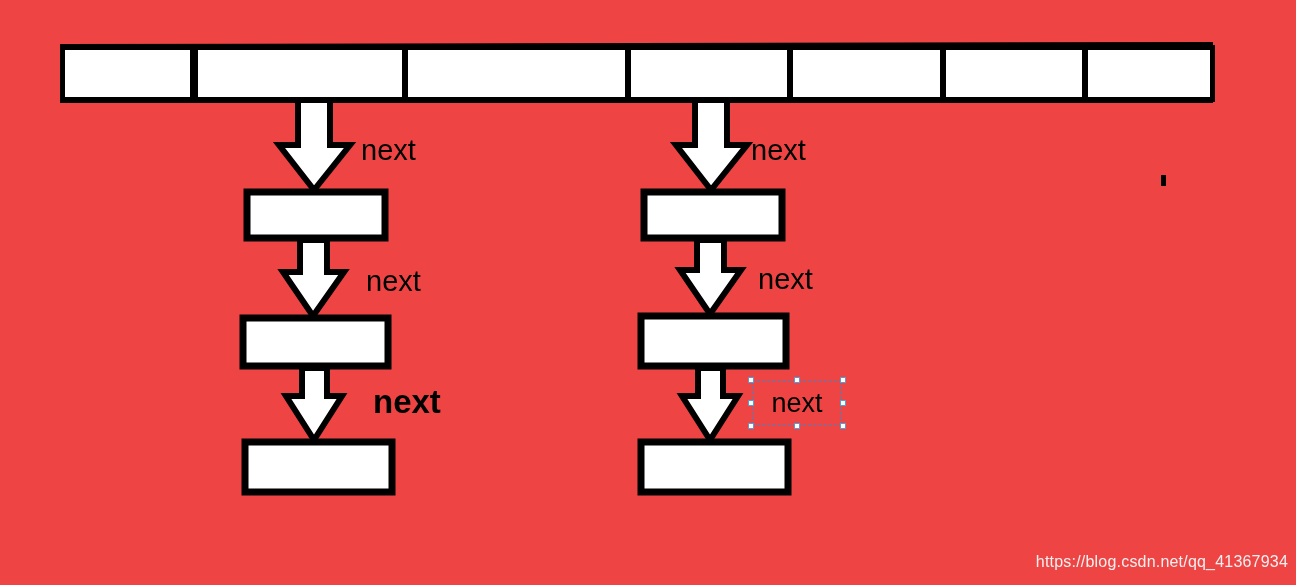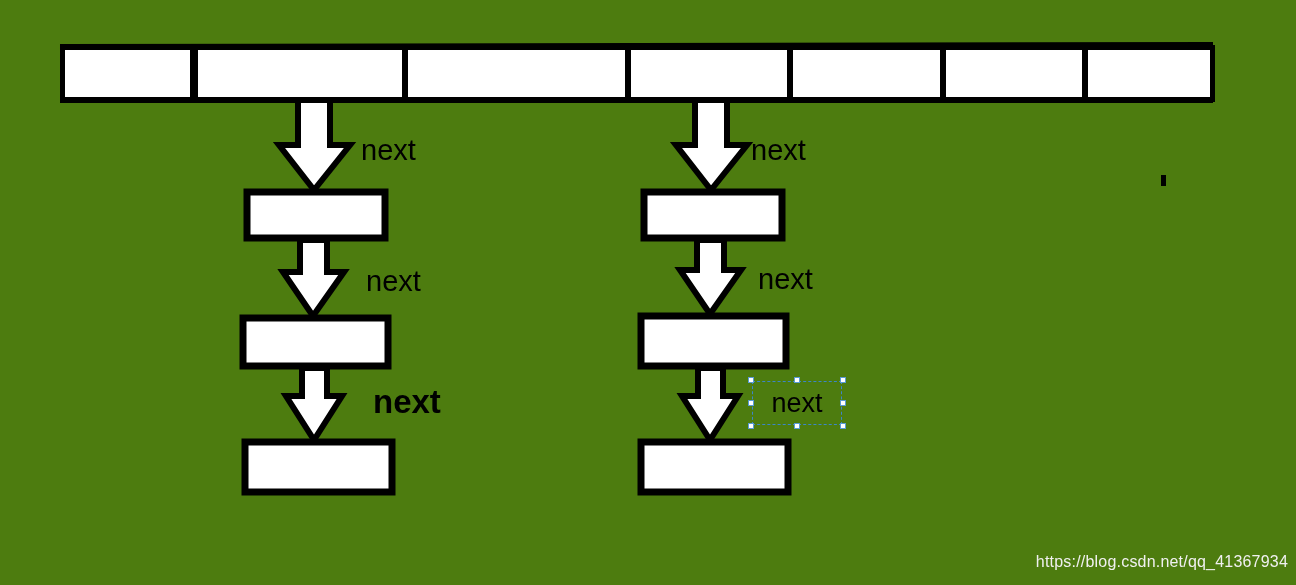--- a/index.html
+++ b/index.html
@@ -7,21 +7,21 @@
     padding: 0;
     background: #ffffff;
   }
   body {
     font-family: "Liberation Sans", sans-serif;
   }
   #canvas {
     position: relative;
     width: 1296px;
     height: 585px;
-    background: #4d7c0f;
+    background: #ef4444;
     overflow: hidden;
   }
   svg.layer {
     position: absolute;
     left: 0;
     top: 0;
     width: 1296px;
     height: 585px;
     pointer-events: none;
   }

